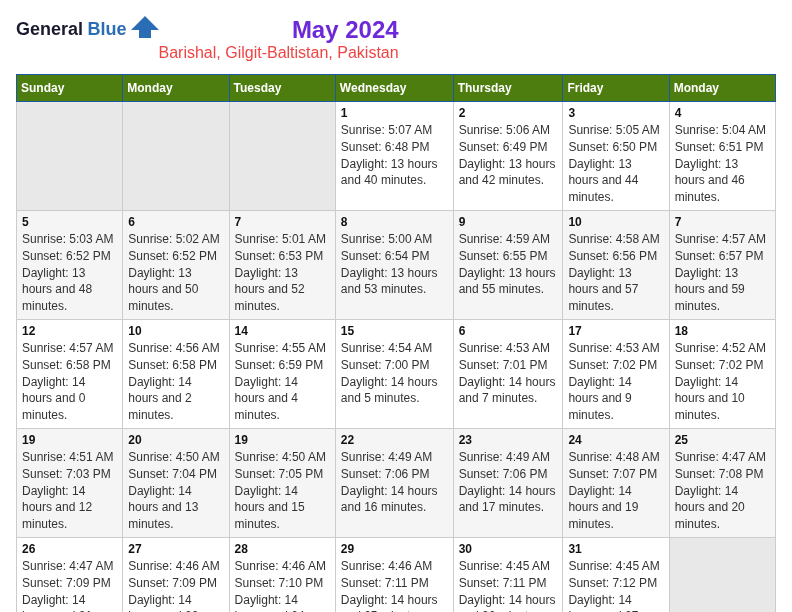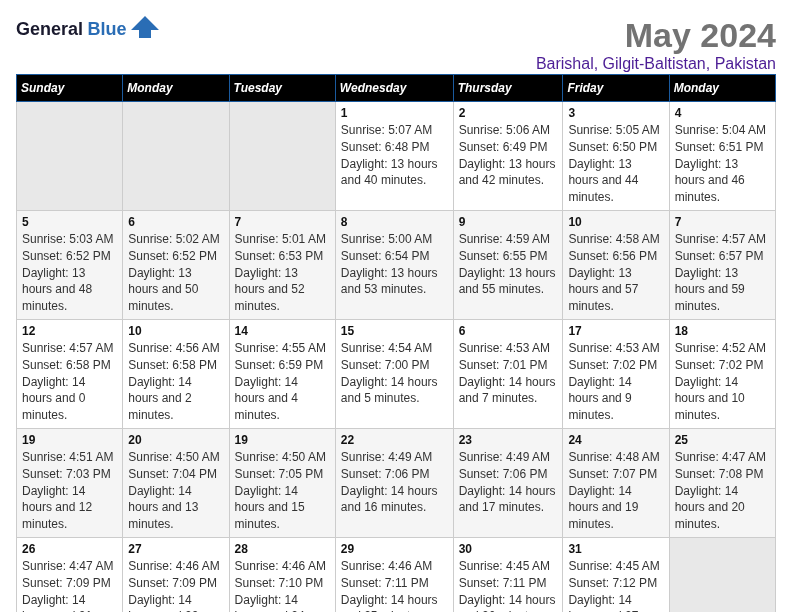--- a/index.html
+++ b/index.html
@@ -5,55 +5,53 @@
     * { box-sizing: border-box; margin: 0; padding: 0; }
     body {
       font-family: Arial, sans-serif;
       background: #fff;
       width: 792px;
       min-height: 612px;
       padding: 16px;
     }
     .header {
       display: flex;
-      justify-content: space-between;
       align-items: flex-start;
-      margin-bottom: 1px;
+      margin-bottom: 12px;
     }
     .logo {
       display: flex;
       flex-direction: column;
       align-items: flex-start;
     }
     .logo-row {
       display: flex;
       align-items: center;
     }
     .title-block {
       text-align: right;
     }
     .calendar-title {
-      font-size: 34px;
+      font-size: 24px;
       font-weight: bold;
-      color: #737373;
+      color: #6d28d9;
     }
     .calendar-subtitle {
       font-size: 16px;
-      color: #4c1d95;
+      color: #ef4444;
       font-weight: normal;
     }
     table {
       width: 100%;
       border-collapse: collapse;
       font-size: 11px;
     }
     thead tr {
-      background-color: #000000;
+      background-color: #4d7c0f;
       color: #fff;
-      font-style: italic;
     }
     thead th {
       padding: 6px 4px;
       text-align: left;
       font-size: 12px;
       font-weight: bold;
       border: 1px solid #1a5a9e;
     }
     tbody tr {
       vertical-align: top;

